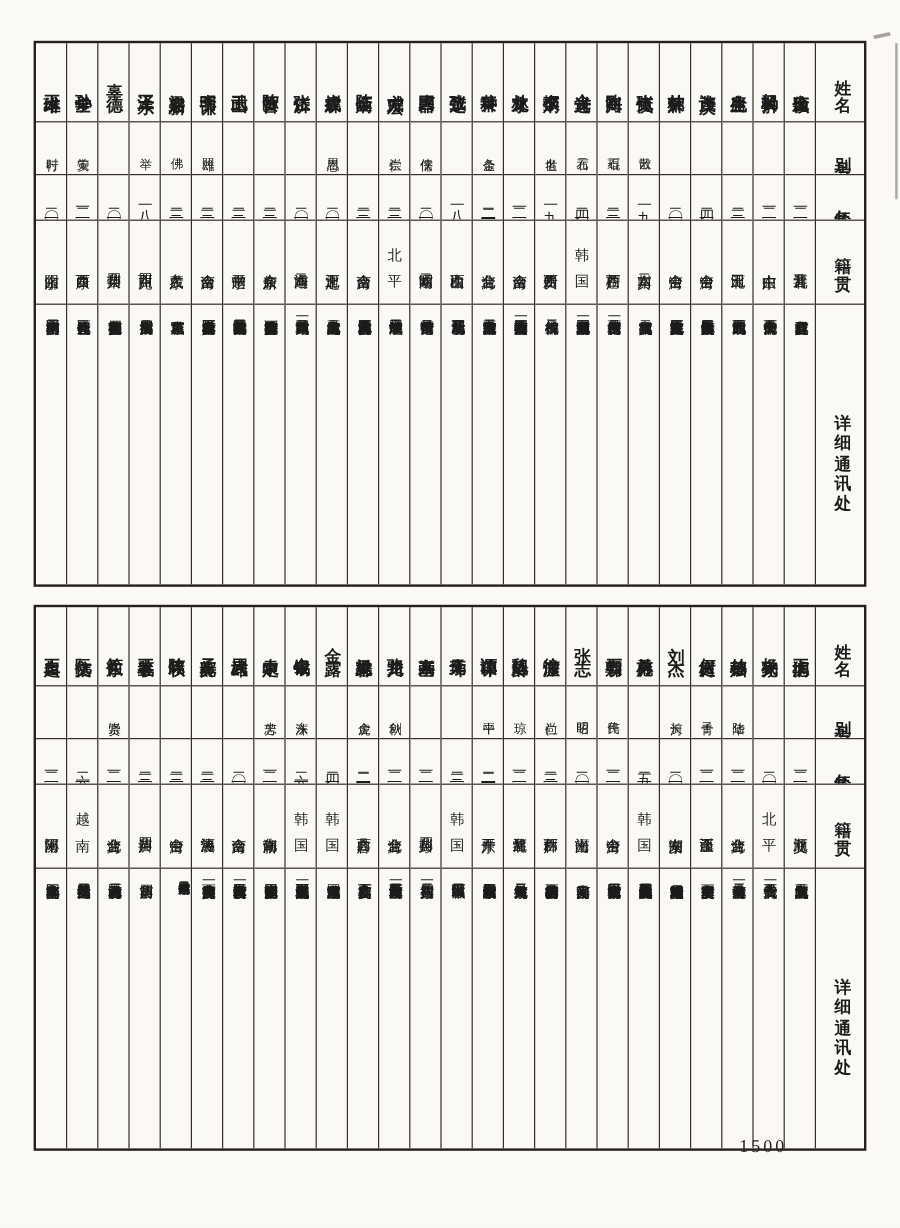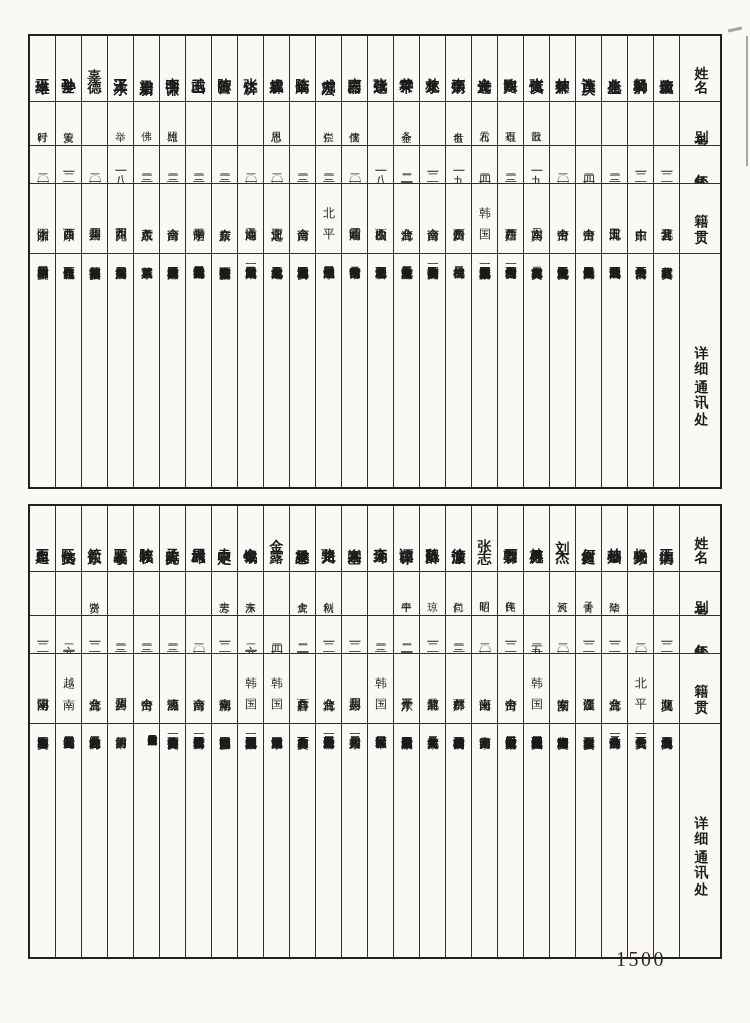--- a/index.html
+++ b/index.html
@@ -52,21 +52,21 @@
   .h-cell { font-weight: bold; text-align: center; font-size: 14px; }
   .h-name   { height: 66px; letter-spacing: 14px; line-height: 38px; }
   .h-alias  { height: 44px; letter-spacing: 5px;  line-height: 38px; }
   .h-age    { height: 38px; letter-spacing: 2px;  line-height: 38px; }
   .h-native { height: 70px; letter-spacing: 16px; line-height: 38px; }
   .h-addr   { flex: 1; letter-spacing: 17px; line-height: 38px; padding-top: 10px; }
 
   .page-number {
     position: absolute;
     left: 616px; top: 948px;
-    font-size: 20px;
+    font-size: 15px;
     letter-spacing: 2.5px;
     color: #2a2622;
     font-family: "Liberation Serif", "DejaVu Serif", serif;
   }
 
   
   .artifact-edge-right { position: absolute; right: 2px; top: 36px; width: 2px; height: 130px; background: #4a443c; opacity: .45; }
   .artifact-corner { position: absolute; right: 8px; top: 28px; width: 14px; height: 3px; background: #564f45; opacity: .5; transform: rotate(-12deg); }
 </style>
 </head>

